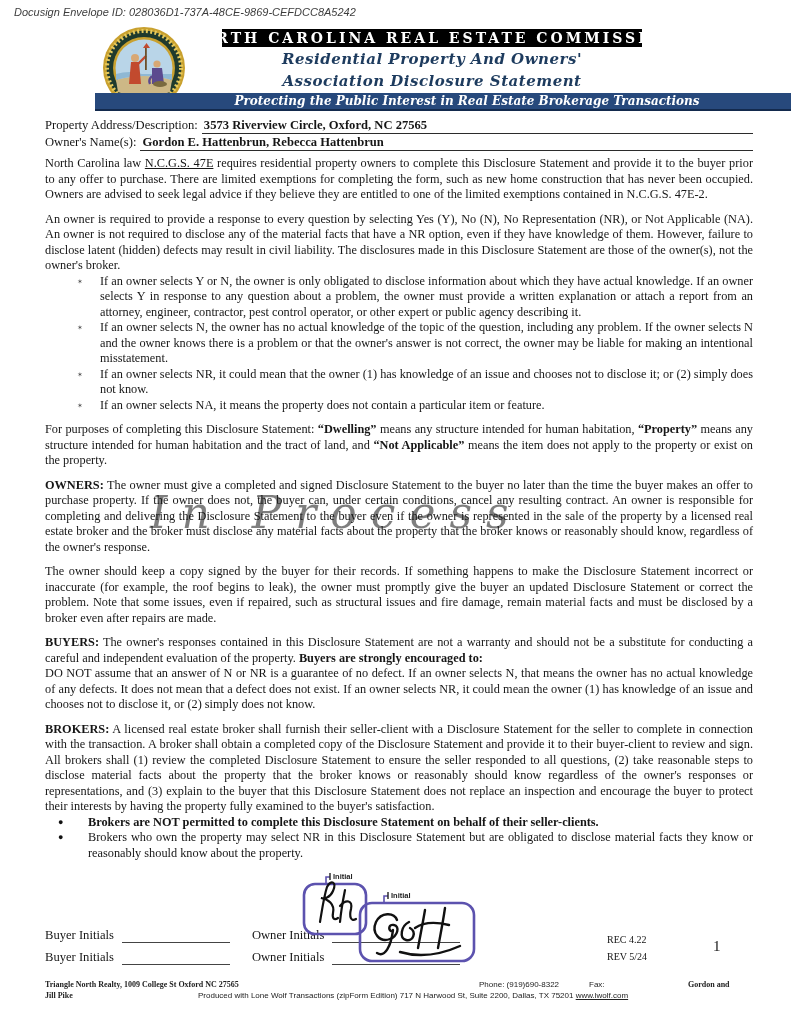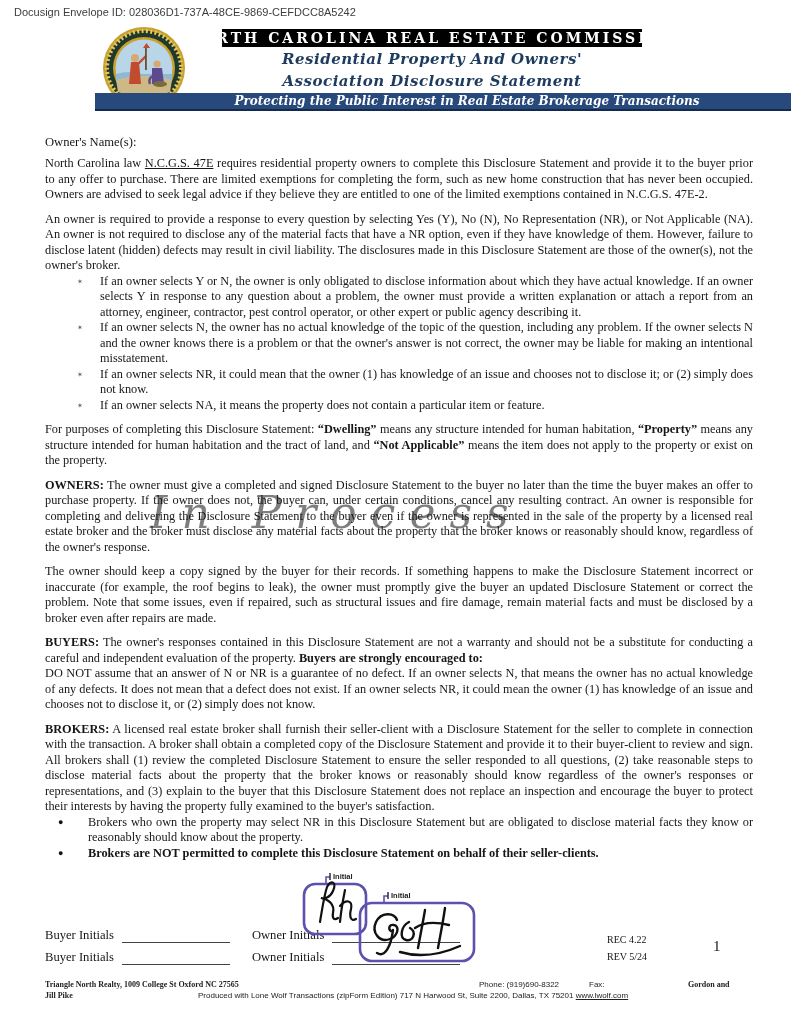--- a/index.html
+++ b/index.html
@@ -4,21 +4,21 @@
 <style>
   * { margin:0; padding:0; box-sizing:border-box; }
   html,body { background:#e8e8e8; }
   .page {
     position:relative; width:791px; height:1024px; background:#ffffff;
     font-family:"Liberation Serif", serif; color:#161616; overflow:hidden;
     margin:0 auto;
   }
   .docusign-id {
     position:absolute; left:14px; top:6px;
-    font-family:"Liberation Sans", sans-serif; font-size:11px; color:#3d3d3d;
+    font-family:"Liberation Sans", sans-serif; font-size:11px; color:#3d3d3d;font-style:italic;
   }
   
   .seal { position:absolute; left:102px; top:26px; width:84px; height:84px; }
   .commission-bar {
     position:absolute; left:222px; top:29px; width:420px; height:18px;
     background:#000; color:#fff; font-family:"DejaVu Serif", serif;
     font-weight:bold; font-size:14px; letter-spacing:3px;
     display:flex; align-items:center; justify-content:center; white-space:nowrap;
   }
   .doc-title {
@@ -115,22 +115,27 @@
     <path d="M50 42 L60 42 L62 58 L50 58 Z" fill="#5b4a8f"></path>
     <path d="M50 50 Q46 54 48 58" stroke="#5b4a8f" stroke-width="2.4" fill="none"></path>
     <ellipse cx="58" cy="58" rx="7" ry="3" fill="#7a6a3f"></ellipse>
   </svg>
 
   <div class="commission-bar">NORTH CAROLINA REAL ESTATE COMMISSION</div>
   <div class="doc-title l1">Residential Property And Owners'</div>
   <div class="doc-title l2">Association Disclosure Statement</div>
   <div class="tagline-bar">Protecting the Public Interest in Real Estate Brokerage Transactions</div>
 
+  <div class="prop-line addr">
+    <span class="lbl">Property Address/Description:</span>
+    <span class="val">3573 Riverview Circle, Oxford, NC  27565</span>
+  </div>
   <div class="prop-line owner">
     <span class="lbl">Owner's Name(s):</span>
+    <span class="val">Gordon E. Hattenbrun, Rebecca Hattenbrun</span>
   </div>
 
   <div class="watermark">In Process</div>
 
   <div class="body-text">
 
     <p><span>North Carolina law </span><span class="statute">N.C.G.S. 47E</span><span> requires residential property owners to complete this Disclosure Statement and provide it to the buyer prior to any offer to purchase. There are limited exemptions for completing the form, such as new home construction that has never been occupied. Owners are advised to seek legal advice if they believe they are entitled to one of the limited exemptions contained in N.C.G.S. 47E-2.</span></p>
 
     <p class="no-gap">An owner is required to provide a response to every question by selecting Yes (Y), No (N), No Representation (NR), or Not Applicable (NA). An owner is not required to disclose any of the material facts that have a NR option, even if they have knowledge of them. However, failure to disclose latent (hidden) defects may result in civil liability. The disclosures made in this Disclosure Statement are those of the owner(s), not the owner's broker.</p>
 
@@ -148,22 +153,22 @@
     <p>The owner should keep a copy signed by the buyer for their records. If something happens to make the Disclosure Statement incorrect or inaccurate (for example, the roof begins to leak), the owner must promptly give the buyer an updated Disclosure Statement or correct the problem. Note that some issues, even if repaired, such as structural issues and fire damage, remain material facts and must be disclosed by a broker even after repairs are made.</p>
 
     <p class="no-gap"><b class="lead">BUYERS:</b><span> The owner's responses contained in this Disclosure Statement are not a warranty and should not be a substitute for conducting a careful and independent evaluation of the property. </span><b class="lead">Buyers are strongly encouraged to:</b></p>
 
 
     <p>DO NOT assume that an answer of N or NR is a guarantee of no defect. If an owner selects N, that means the owner has no actual knowledge of any defects. It does not mean that a defect does not exist. If an owner selects NR, it could mean the owner (1) has knowledge of an issue and chooses not to disclose it, or (2) simply does not know.</p>
 
     <p class="no-gap"><b class="lead">BROKERS:</b><span> A licensed real estate broker shall furnish their seller-client with a Disclosure Statement for the seller to complete in connection with the transaction. A broker shall obtain a completed copy of the Disclosure Statement and provide it to their buyer-client to review and sign. All brokers shall (1) review the completed Disclosure Statement to ensure the seller responded to all questions, (2) take reasonable steps to disclose material facts about the property that the broker knows or reasonably should know regardless of the owner's responses or representations, and (3) explain to the buyer that this Disclosure Statement does not replace an inspection and encourage the buyer to protect their interests by having the property fully examined to the buyer's satisfaction.</span></p>
 
     <ul class="dot-list">
+      <li><b class="lead">Brokers are NOT permitted to complete this Disclosure Statement on behalf of their seller-clients.</b></li>
       <li>Brokers who own the property may select NR in this Disclosure Statement but are obligated to disclose material facts they know or reasonably should know about the property.</li>
-      <li><b class="lead">Brokers are NOT permitted to complete this Disclosure Statement on behalf of their seller-clients.</b></li>
     </ul>
 
   </div>
 
   <div class="init-row r1">
     <span class="ilbl">Buyer Initials</span>
     <span class="iline buyer"></span>
     <span class="ilbl">Owner Initials</span>
     <span class="iline owner"></span>
   </div>

